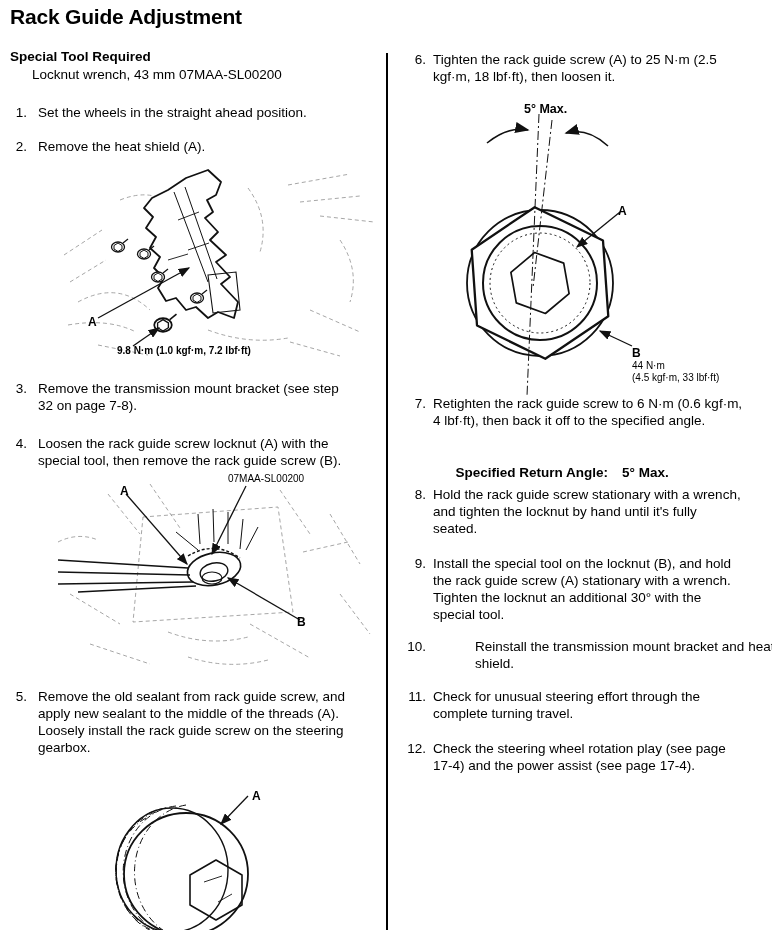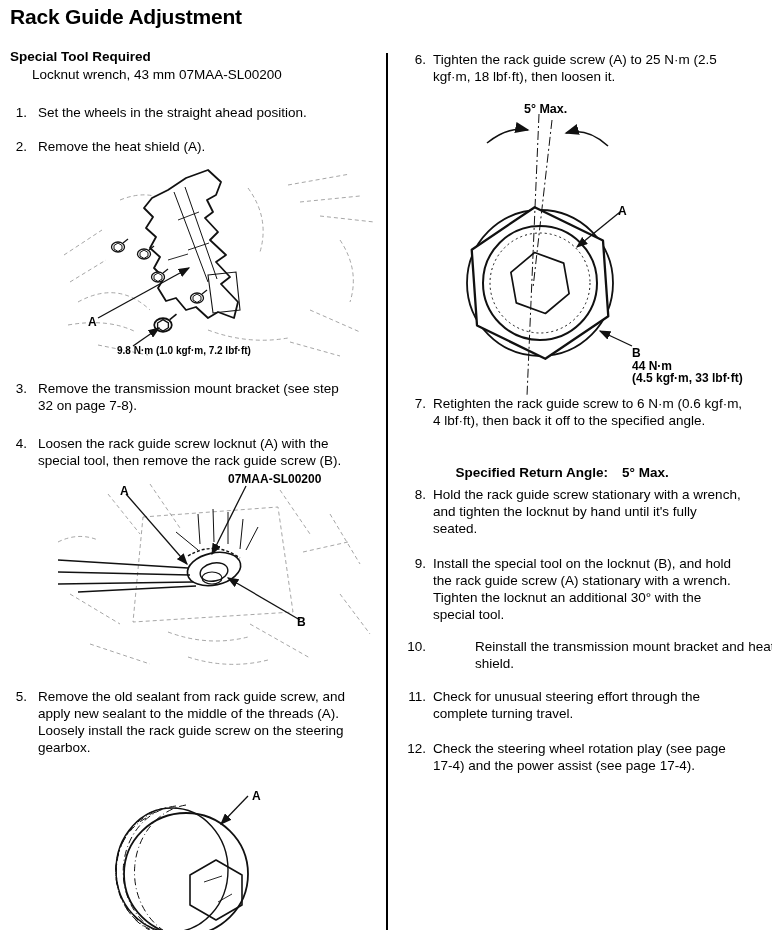--- a/index.html
+++ b/index.html
@@ -22,21 +22,21 @@
   }
   .col-l .num { width:17px; }
   .col-r .num { width:27px; }
   .step .txt {
     font-size:13.5px; line-height:17px; white-space:pre-line;
   }
   .col-l .txt { margin-left:11px; width:348px; }
   .col-r .txt { margin-left:7px; width:336px; }
   .divider { width:2px; background:#000; }
   .fig-label { font-weight:bold; font-size:12px; line-height:12px; }
-  .fig-label-sm { font-weight:bold; font-size:12px; line-height:12px; }
+  .fig-label-sm { font-weight:normal; font-size:10px; line-height:12px; }
   .fig-caption { font-weight:bold; font-size:10px; line-height:11px; }
   .spec-line { font-size:13.5px; font-weight:bold; white-space:pre; }
   svg { display:block; overflow:visible; }
   .ink { stroke:#111; fill:none; }
   .faint { stroke:#8f8f8f; fill:none; stroke-width:0.8; }
 </style>
 </head>
 <body>
 
 <div class="page">

